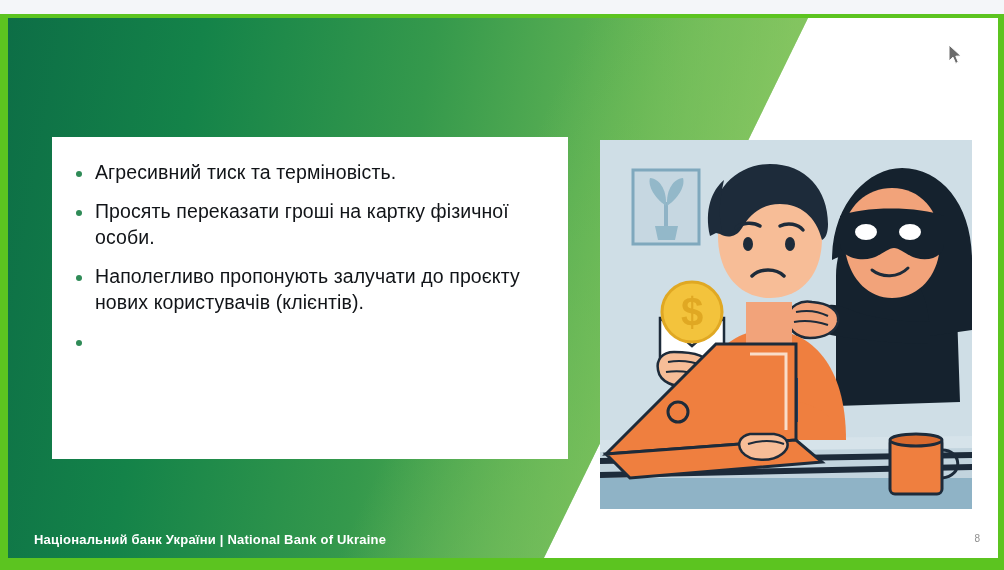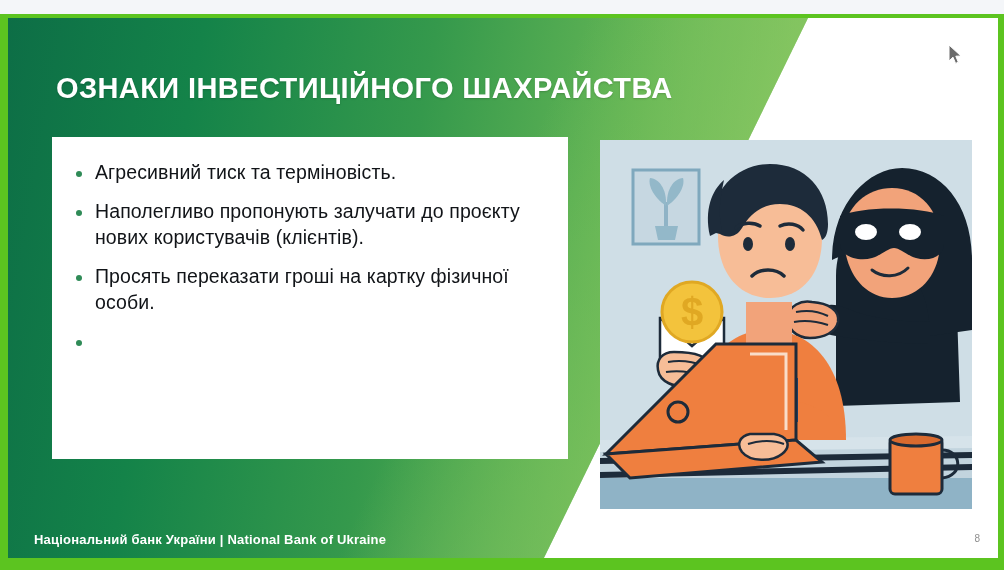--- a/index.html
+++ b/index.html
@@ -88,37 +88,36 @@
 <body>
 
 <div id="stage">
 
   <div class="slide-frame">
     <div class="slide">
 
       <div class="green-panel"></div>
       <div class="green-panel-2"></div>
 
-      <div class="title">ОЗНАКИ ІНВЕСТИЦІЙНОГО ШАХРАЙСТВА</div>
 
       <div class="bullets-card">
 
         <div class="bullet-row">
           <span class="bullet-dot"></span>
           <span class="bullet-text">Агресивний тиск та терміновість.</span>
         </div>
 
         <div class="bullet-row">
           <span class="bullet-dot"></span>
+          <span class="bullet-text">Просять переказати гроші на картку фізичної особи.</span>
+        </div>
+
+        <div class="bullet-row">
+          <span class="bullet-dot"></span>
           <span class="bullet-text">Наполегливо пропонують залучати до проєкту нових користувачів (клієнтів).</span>
-        </div>
-
-        <div class="bullet-row">
-          <span class="bullet-dot"></span>
-          <span class="bullet-text">Просять переказати гроші на картку фізичної особи.</span>
         </div>
 
 
         <div class="bullet-row">
           <span class="bullet-dot"></span>
         </div>
 
       </div>
 
       <div class="illus">

